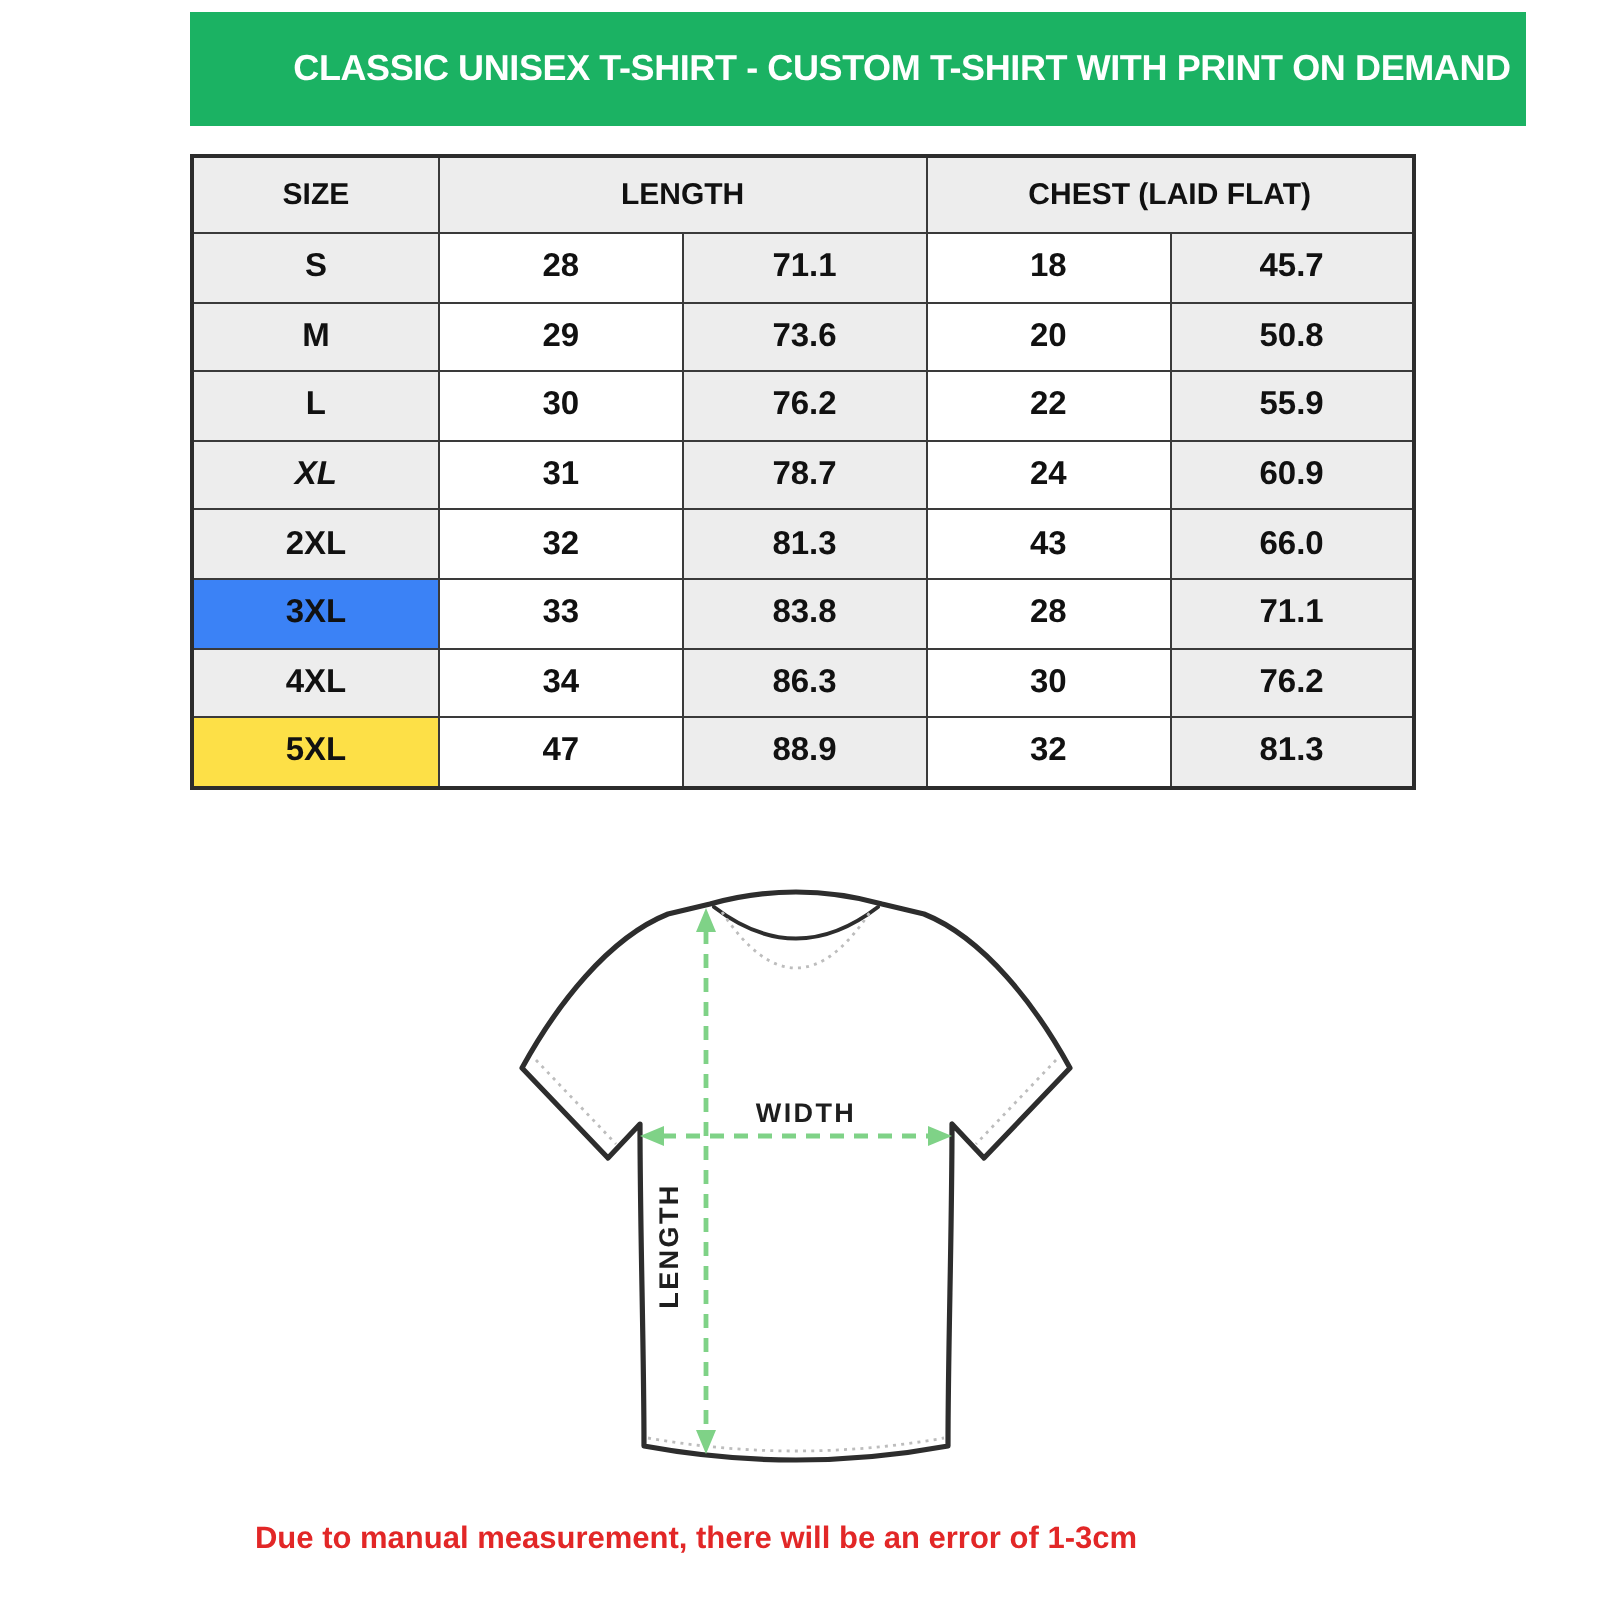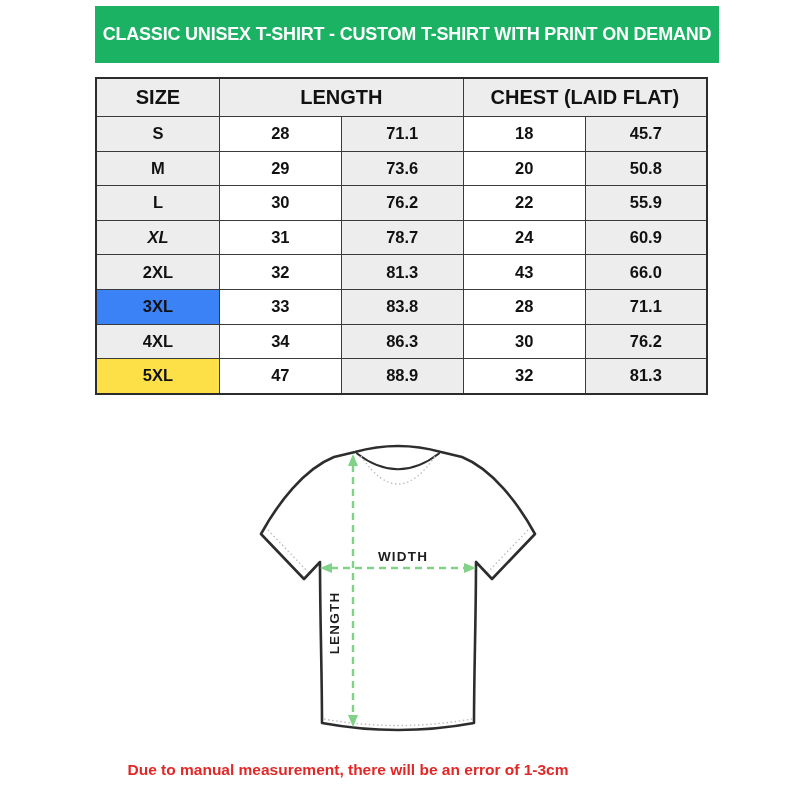--- a/index.html
+++ b/index.html
@@ -6,32 +6,33 @@
   body{
     width:800px;height:800px;position:relative;overflow:hidden;
     background:#ffffff;
     font-family:"Liberation Sans", sans-serif;
   }
   .banner{
     position:absolute;left:95px;top:6px;width:624px;height:57px;
     display:flex;align-items:center;justify-content:center;
     font-weight:bold;font-size:18px;letter-spacing:-0.2px;color:#fff;
     white-space:nowrap;
+    padding-left:44px;
   }
   .size-table{
     position:absolute;left:95px;top:77px;width:613px;
     border-collapse:collapse;table-layout:fixed;
     border:2.5px solid #2c2c2c;
   }
   .size-table th,.size-table td{
     border:1.5px solid #3a3a3a;
     text-align:center;vertical-align:middle;padding:0;
     color:#111;
   }
-  .size-table th{height:37px;font-size:20px;font-weight:bold;}
+  .size-table th{height:37px;font-size:15px;font-weight:bold;}
   .size-table td{height:33.6px;font-size:16.5px;font-weight:bold;background:#ffffff;}
   .tshirt{position:absolute;left:240px;top:435px;}
   .note{
     position:absolute;left:0;top:761px;width:696px;
     text-align:center;font-weight:bold;font-size:15.5px;
   }
   svg text{font-family:"Liberation Sans", sans-serif;}
 </style>
 </head>
 <body>

